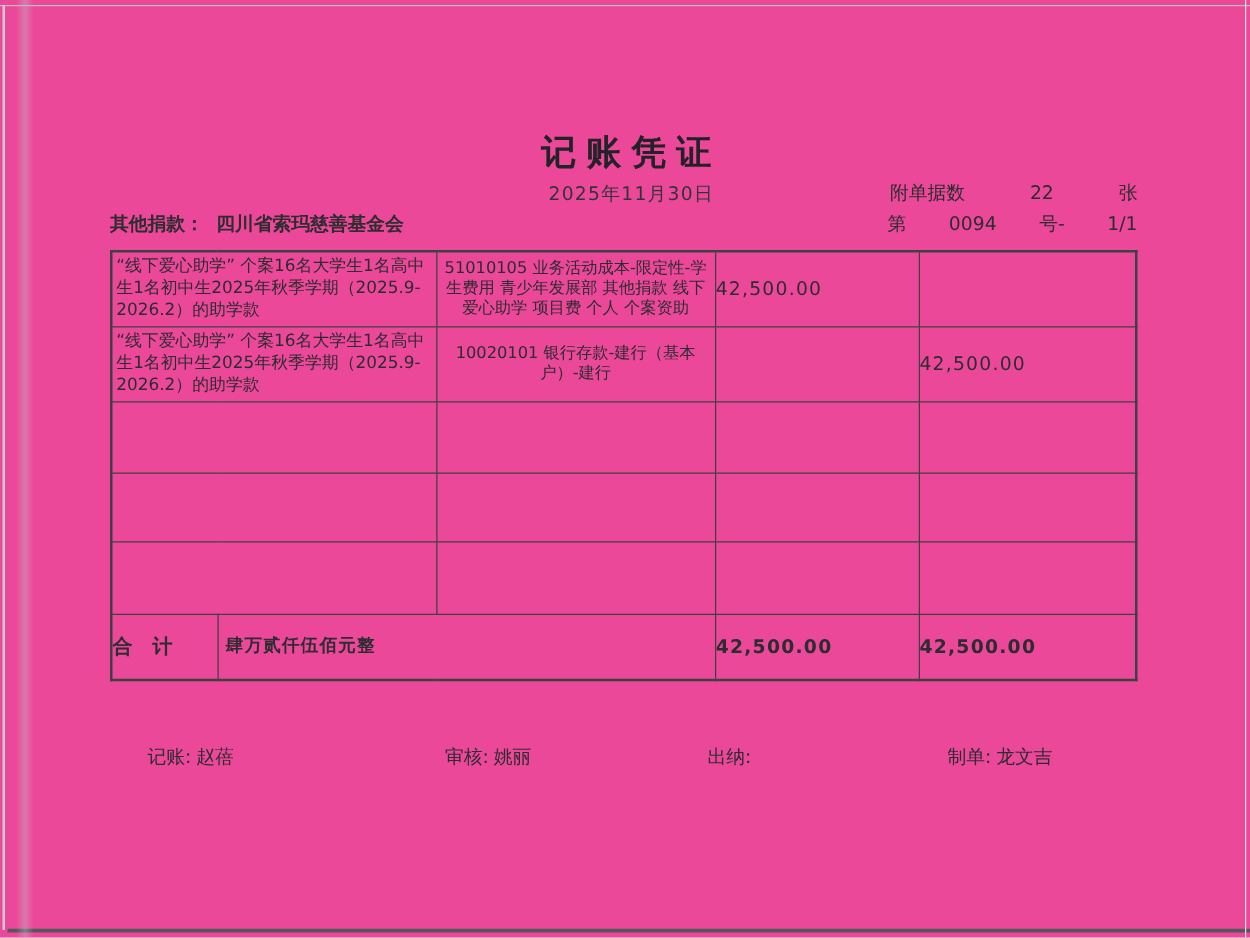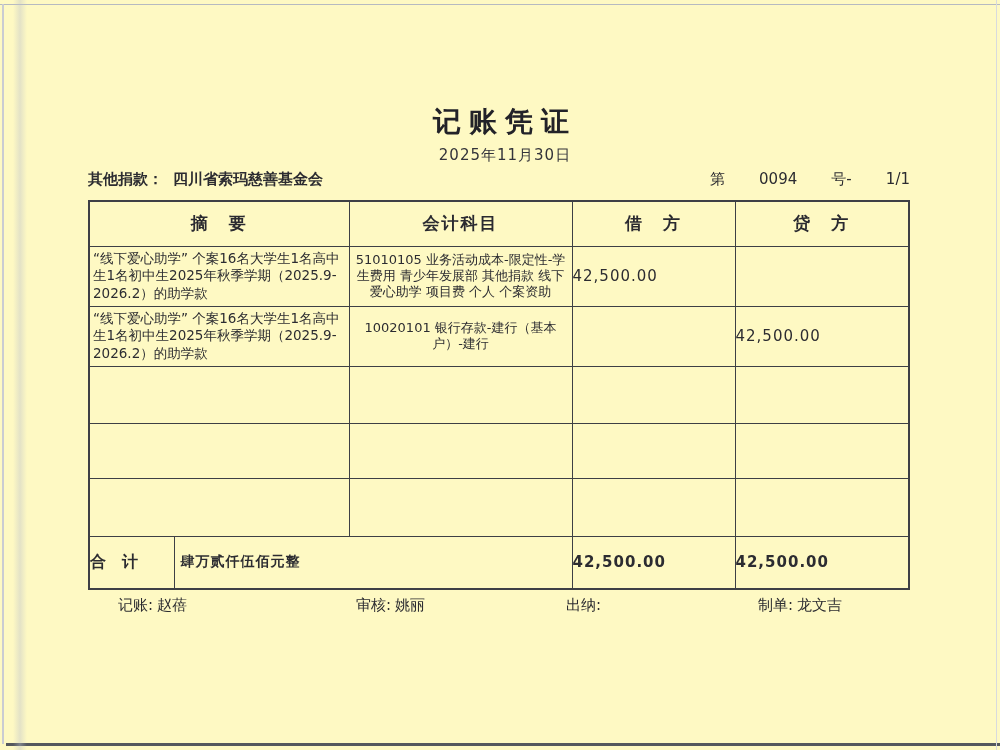--- a/index.html
+++ b/index.html
@@ -1,21 +1,21 @@
 <!DOCTYPE html>
 <html><head>
 <meta charset="utf-8">
 <style>
   * { margin:0; padding:0; box-sizing:border-box; }
   html,body { background:#e8e8ea; }
   body { font-family:"DejaVu Sans","Liberation Sans",sans-serif; color:#2c2c31; }
 
   .scan {
     position:relative; width:1000px; height:750px;
-    background:#fef9c3; overflow:hidden;
+    background:#ec4899; overflow:hidden;
   }
 
   
   .edge-top    { position:absolute; top:4px; left:0; width:100%; height:1px; background:#b6bac1; }
   .edge-bottom { position:absolute; top:743px; left:6px; width:994px; height:3px; background:#54585e; }
   .edge-left   { position:absolute; left:2px; top:4px; width:2px; height:740px; background:#caccd2; }
   .edge-right  { position:absolute; right:3px; top:0; width:1px; height:100%; background:#d8dade; }
   .left-streak { position:absolute; left:13px; top:0; width:14px; height:100%;
                  background:linear-gradient(90deg, rgba(188,193,204,0), rgba(188,193,204,0.40), rgba(188,193,204,0)); }
 
@@ -78,20 +78,25 @@
 <div class="scan">
   <div class="edge-top"></div>
   <div class="edge-bottom"></div>
   <div class="edge-left"></div>
   <div class="edge-right"></div>
   <div class="left-streak"></div>
 
   <div class="title">记账凭证</div>
   <div class="date">2025年11月30日</div>
 
+  <div class="attach-row">
+    <span>附单据数</span>
+    <span>22</span>
+    <span>张</span>
+  </div>
 
   <div class="number-row">
     <span>第</span>
     <span>0094</span>
     <span>号-</span>
     <span>1/1</span>
   </div>
 
   <div class="unit-row">
     <span>其他捐款：</span><span class="unit-name">四川省索玛慈善基金会</span>
@@ -99,26 +104,20 @@
 
   <table class="voucher">
     <colgroup>
       <col style="width:85px">
         <col style="width:175px">
         <col style="width:223px">
         <col style="width:163px">
         <col style="width:174px">
     </colgroup>
     <tbody>
-      <tr class="hdr">
-        <th colspan="2">摘　要</th>
-        <th>会计科目</th>
-        <th>借　方</th>
-        <th>贷　方</th>
-      </tr>
 
       <tr class="entry-1">
         <td colspan="2" class="summary">“线下爱心助学” 个案16名大学生1名高中生1名初中生2025年秋季学期（2025.9-2026.2）的助学款</td>
         <td class="account">51010105 业务活动成本-限定性-学生费用 青少年发展部 其他捐款 线下爱心助学 项目费 个人 个案资助</td>
         <td class="amount">42,500.00</td>
         <td class="amount"></td>
       </tr>
 
       <tr class="entry-2">
         <td colspan="2" class="summary">“线下爱心助学” 个案16名大学生1名高中生1名初中生2025年秋季学期（2025.9-2026.2）的助学款</td>

